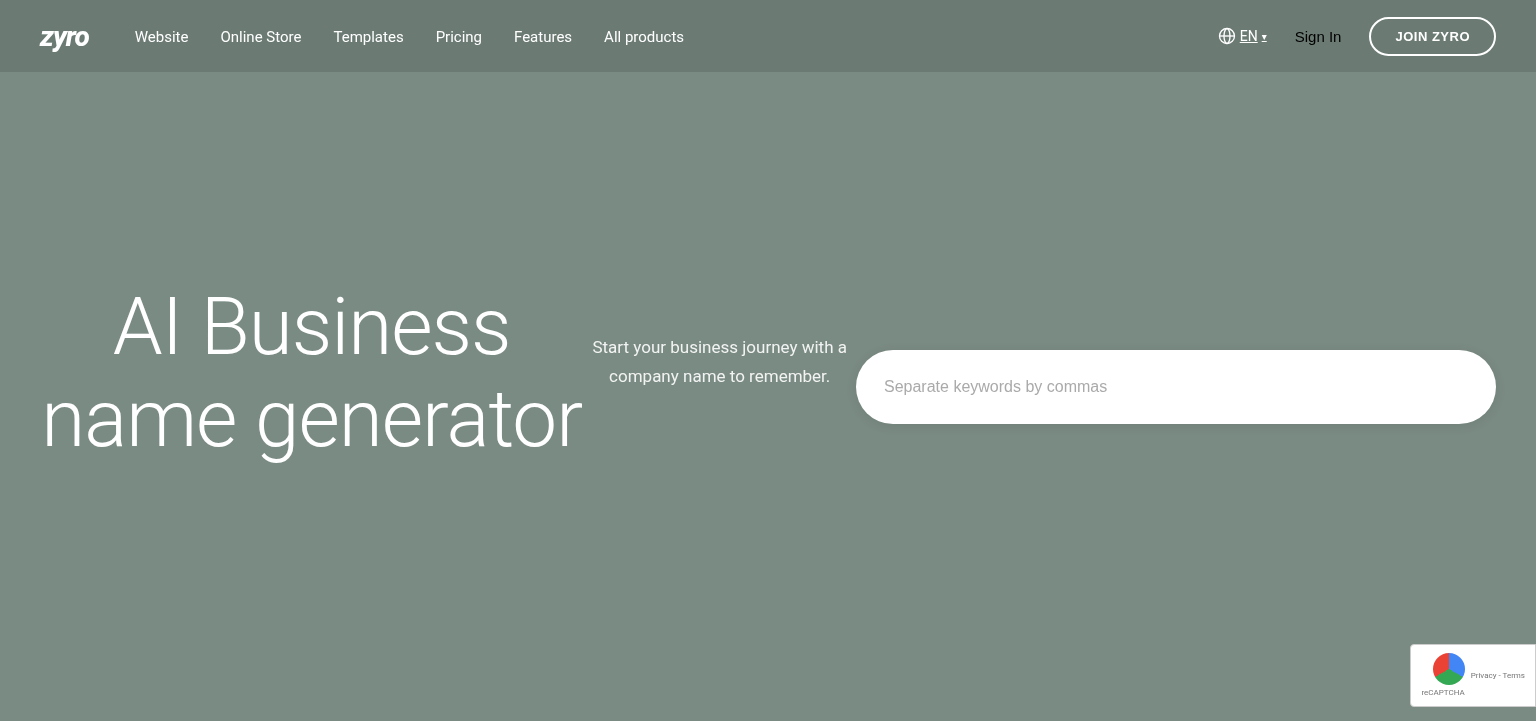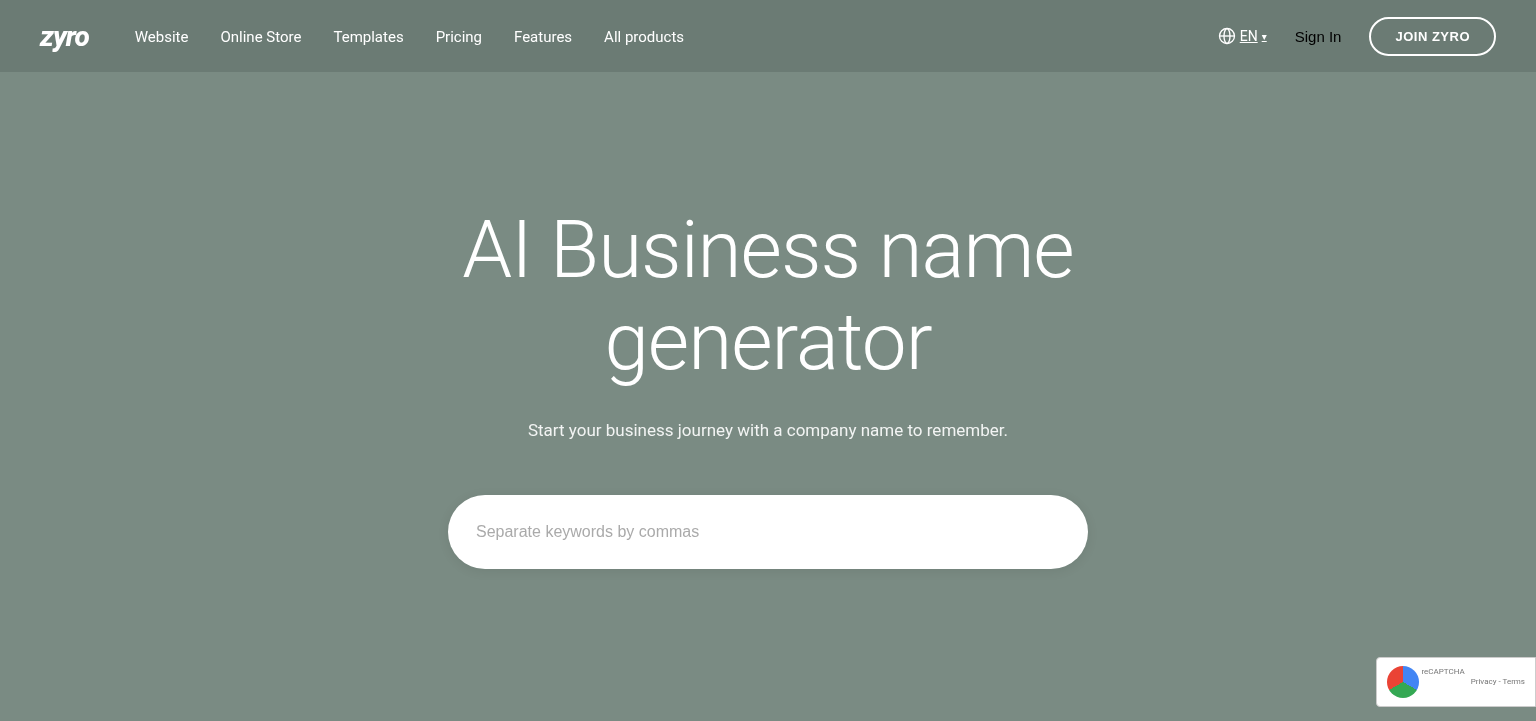--- a/index.html
+++ b/index.html
@@ -102,21 +102,21 @@
       border-radius: 30px;
       cursor: pointer;
       text-transform: uppercase;
     }
 
     
     .hero {
       background-color: #7a8b83;
       min-height: 649px;
       display: flex;
-      flex-direction: column;
+      flex-direction: row;
       align-items: center;
       justify-content: center;
       text-align: center;
       padding: 60px 40px 80px;
     }
 
     .hero-title {
       color: white;
       font-size: 80px;
       font-weight: 300;
@@ -184,22 +184,22 @@
       display: flex;
       align-items: center;
       gap: 6px;
       font-size: 9px;
       color: #666;
       z-index: 100;
     }
 
     .recaptcha-logo {
       display: flex;
-      flex-direction: row;
-      align-items: flex-start;
+      flex-direction: column;
+      align-items: flex-end;
       gap: 2px;
     }
 
     .recaptcha-circle {
       width: 32px;
       height: 32px;
       border-radius: 50%;
       background: conic-gradient(#4285f4 0deg 120deg, #34a853 120deg 240deg, #ea4335 240deg 360deg);
     }
 

